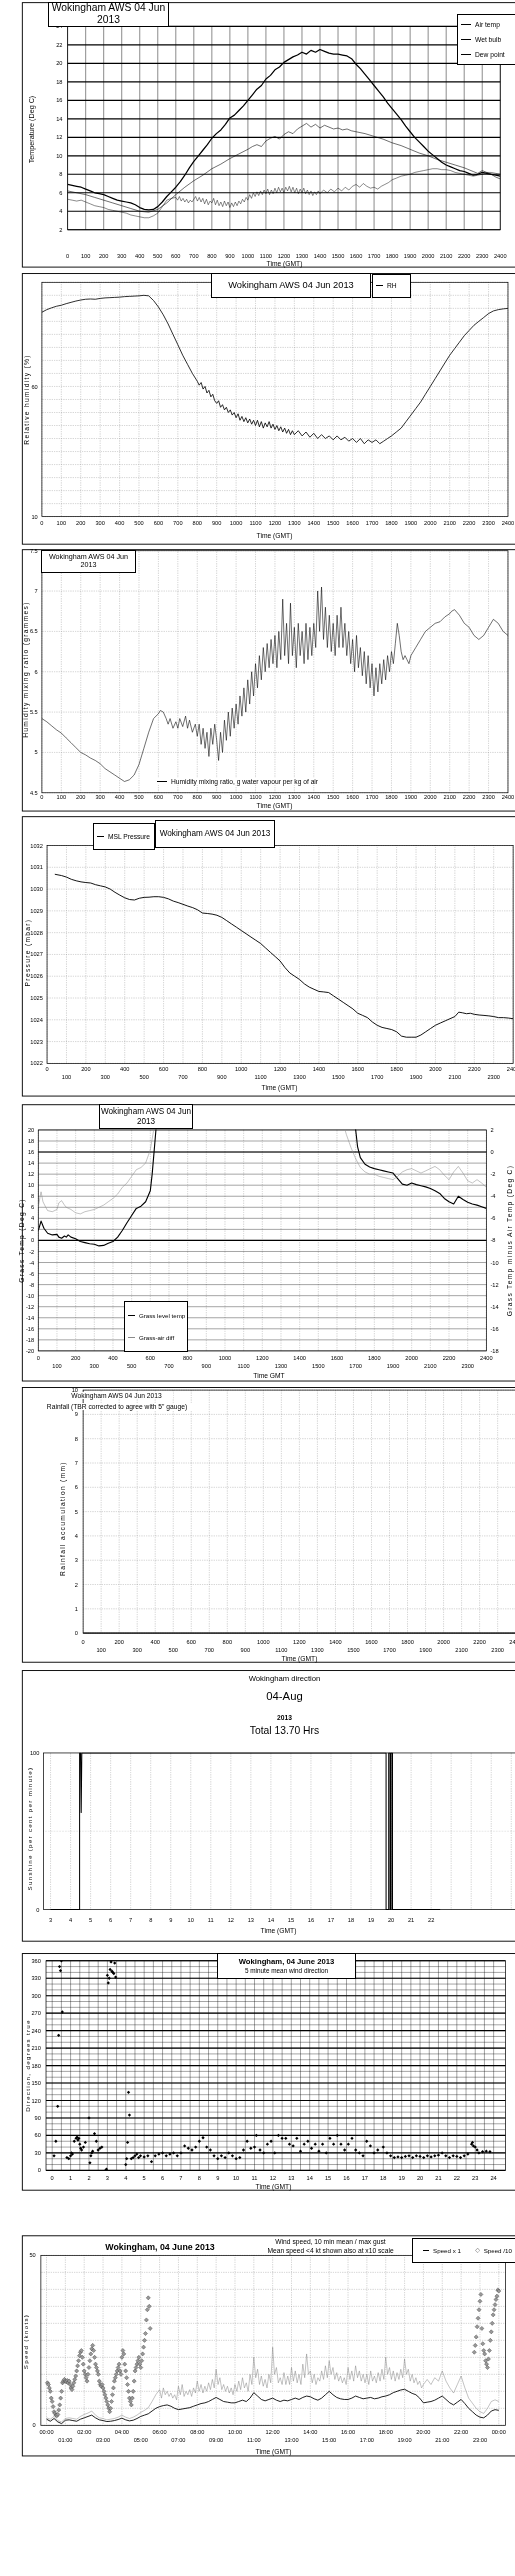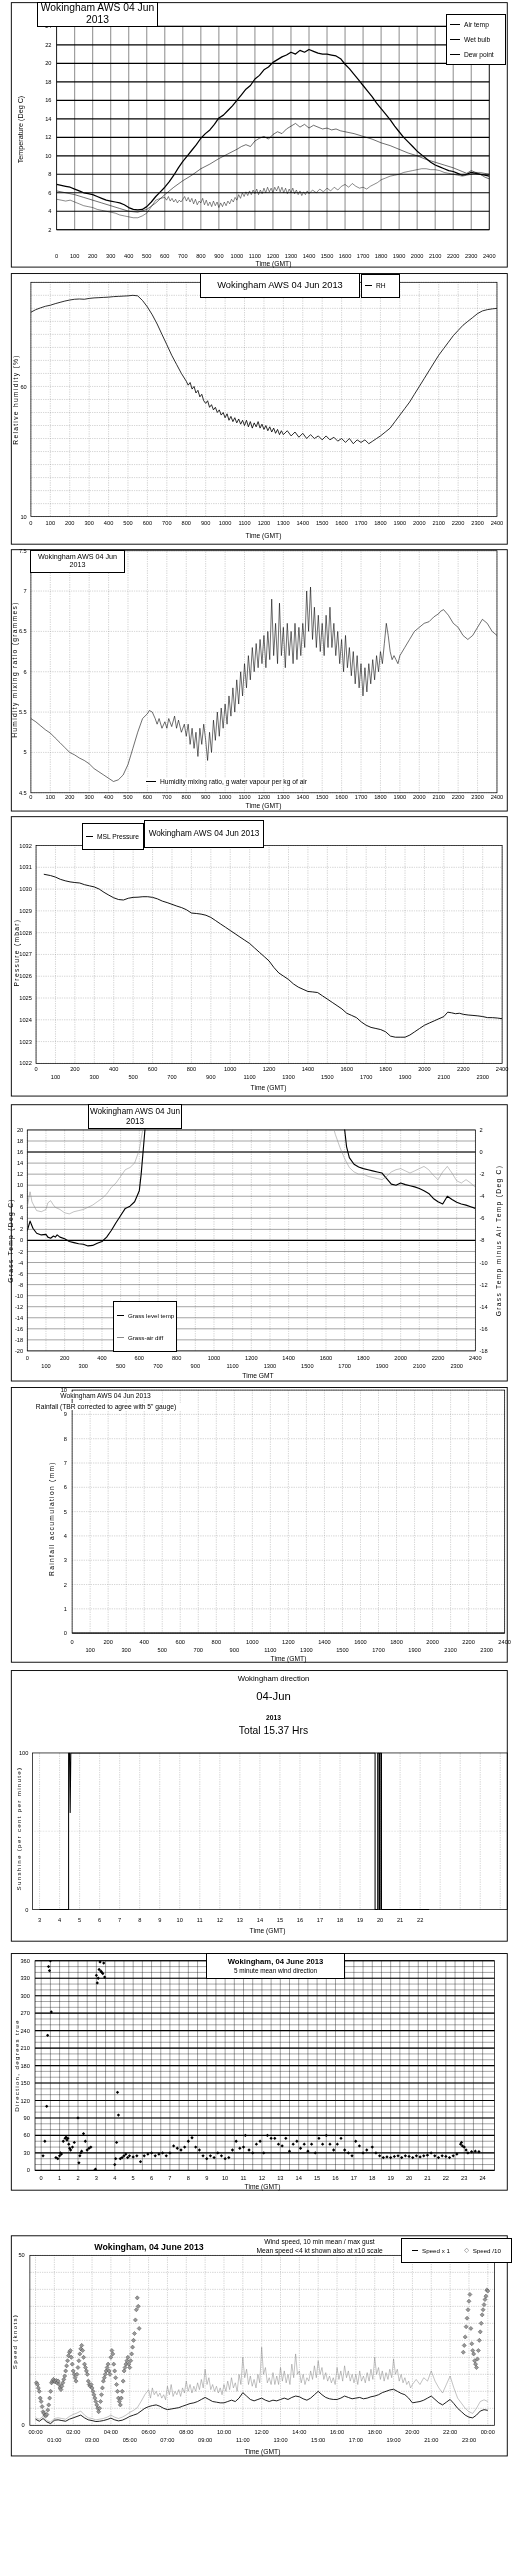--- a/index.html
+++ b/index.html
@@ -1,17 +1,17 @@
 <!DOCTYPE html>
 <html style="font-size:8.2px"><head>
 <meta charset="utf-8">
 <style>
   html,body{margin:0;padding:0;background:#fff}
   body{width:515px;height:2576px;position:relative;font-family:"Liberation Sans",sans-serif;color:#000}
-  .panel{position:absolute;left:0;width:436px}
+  .panel{position:absolute;left:11px;width:436px}
   .panel svg{position:absolute;left:0;top:0;display:block}
   .ov{position:absolute;background:#fff;z-index:3}
   .tbox{border:0.8px solid #000;display:flex;flex-direction:column;align-items:center;justify-content:center;text-align:center;line-height:1.15}
   .lbox{border:0.7px solid #000;padding:2.1px 3.1px;display:flex;flex-direction:column;justify-content:space-around}
   .li{display:flex;align-items:center;gap:3.6px;white-space:nowrap}
   .dash{display:inline-block;width:10.3px;height:0;border-top:0.6px solid #000;flex:0 0 auto}
   .dash.th{border-top-width:1.6px}
   .dash.gy{border-color:#8a8a8a}
   .dia{color:#666;font-size:6.2px;line-height:1}
   .ylab{position:absolute;transform:rotate(-90deg);transform-origin:center center;text-align:center;white-space:nowrap;font-size:6.7px;letter-spacing:1.3px;z-index:2}
@@ -692,23 +692,23 @@
       <text x="55" y="469" text-anchor="end" class="tick">0</text>
       <text x="55" y="165" text-anchor="end" class="tick">100</text>
       <clipPath id="clip6">
         <rect x="63" y="160" width="922" height="306"></rect>
       </clipPath>
       <g clip-path="url(#clip6)">
         <path d="M76.8 465.0L133.2 465.0L133.2 161.0L135.1 161.0L136.3 276.5L137.5 161.0L728.3 161.0L728.3 465.0L733.4 465.0L733.4 161.0L736.1 161.0L736.1 465.0L738.0 465.0L738.0 161.0L740.7 161.0L740.7 465.0L833.3 465.0" fill="none" stroke="#000000" stroke-width="2" stroke-linejoin="round"></path>
       </g>
     </svg>
   <div class="cttl" style="left:196px;top:4.1px;width:155px;font-size:7.7px">Wokingham direction</div>
-  <div class="cttl" style="left:196px;top:19.6px;width:155px;font-size:11.3px">04-Jun</div>
+  <div class="cttl" style="left:196px;top:19.6px;width:155px;font-size:11.3px">04-Aug</div>
   <div class="cttl" style="left:196px;top:44px;width:155px;font-size:6.7px;font-weight:bold">2013</div>
-  <div class="cttl" style="left:196px;top:55px;width:155px;font-size:10.3px">Total 15.37 Hrs</div>
+  <div class="cttl" style="left:196px;top:55px;width:155px;font-size:10.3px">Total 13.70 Hrs</div>
   <div class="ylab" style="left:-85px;top:155px;width:206px;font-size:6.2px">Sunshine (per cent per minute)</div>
   <div class="xlab" style="left:216px;top:257px;width:103px">Time (GMT)</div>
 </section>
 
 <section class="panel" id="p7" style="top:1953px;height:238px">
   <svg width="515" height="238" viewBox="0 0 1000 462">
       <rect x="22" y="1" width="963" height="459.5" class="outer" fill="none"></rect>
       <line x1="80" y1="15" x2="80" y2="422" class="gth"></line>
       <line x1="97.85714285714286" y1="15" x2="97.85714285714286" y2="422" class="gth"></line>
       <line x1="115.71428571428572" y1="15" x2="115.71428571428572" y2="422" class="gth"></line>

